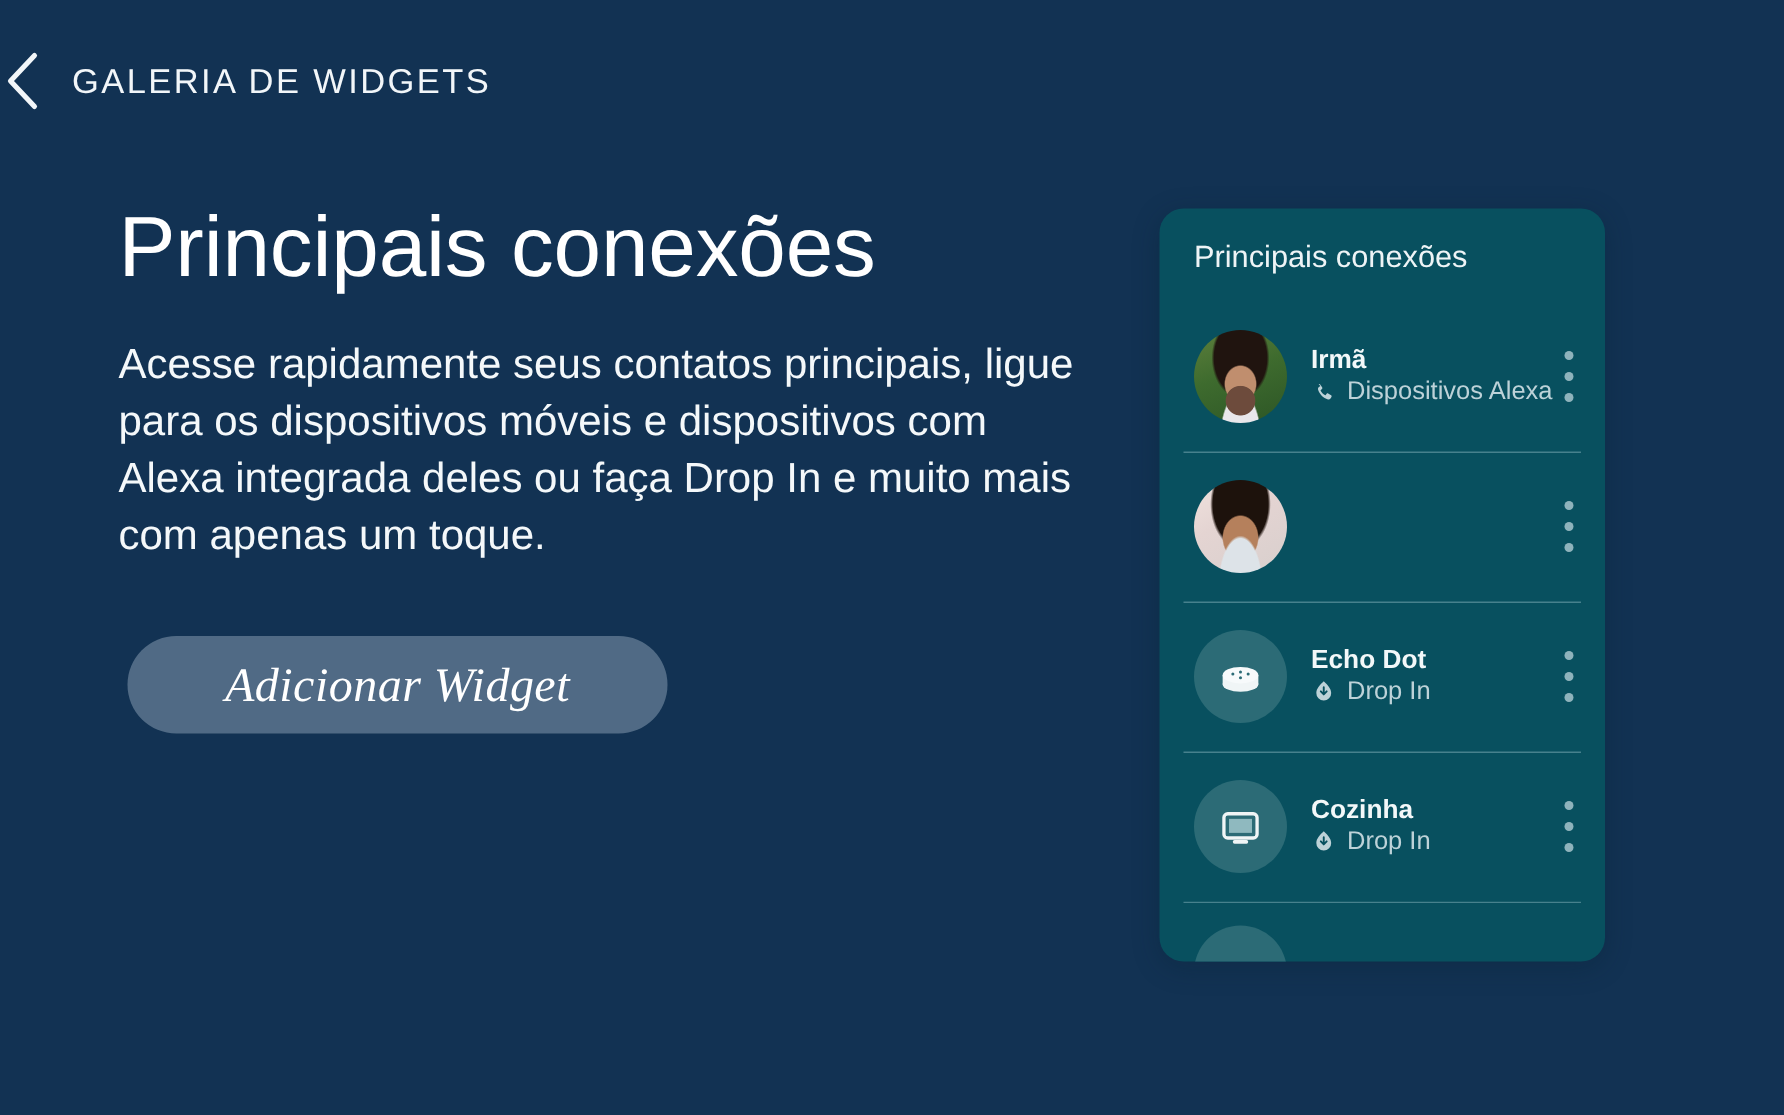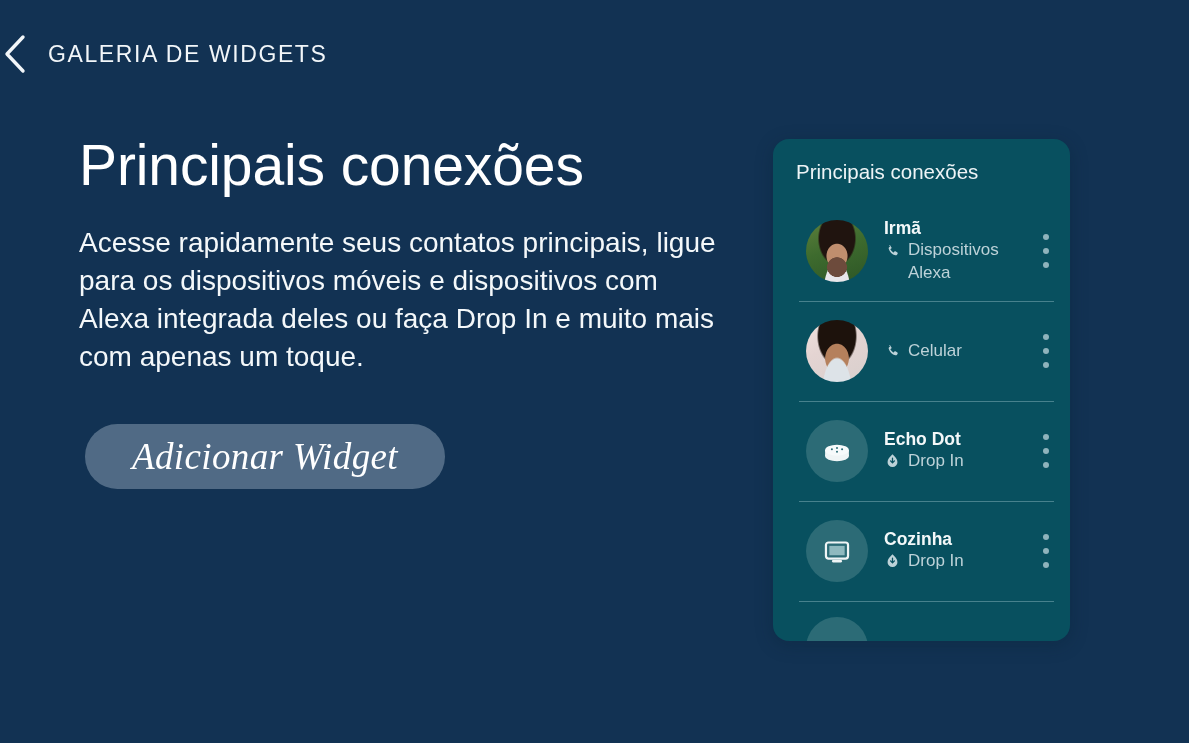--- a/index.html
+++ b/index.html
@@ -96,21 +96,21 @@
     display: flex;
     align-items: center;
     justify-content: center;
     cursor: pointer;
     padding: 0;
   }
   .add-widget-btn span {
     color: #ffffff;
     font-family: "Liberation Serif", serif;
     font-style: italic;
-    font-size: 37px;
+    font-size: 32px;
     font-weight: 400;
     letter-spacing: 0.01em;
   }
 
   
   .widget-card {
     position: absolute;
     left: 773px;
     top: 139px;
     width: 297px;
@@ -123,21 +123,21 @@
   .widget-title {
     color: #eef4f6;
     font-size: 20.5px;
     font-weight: 400;
     padding: 21px 0 0 23px;
     margin: 0;
     line-height: 1.2;
   }
   .widget-list {
     margin: 0;
-    padding: 0 0 0 10px;
+    padding: 0 0 0 0;
     list-style: none;
     position: relative;
     top: 16px;
   }
   .widget-row {
     position: relative;
     display: flex;
     align-items: center;
     height: 100px;
     padding: 0 14px 0 23px;
@@ -294,28 +294,20 @@
         <div class="kebab">
             <i></i>
             <i></i>
             <i></i>
           </div>
       </li>
 
       <li class="widget-row">
         <div class="avatar photo-david"></div>
         <div class="row-text">
-          <div class="row-sub">
-            <span class="sub-icon">
-              <svg width="15" height="15" viewBox="0 0 24 24" aria-hidden="true">
-                <path d="M6.6 3.5c.6-.4 1.4-.2 1.8.4l2 3.1c.3.5.2 1.2-.3 1.6l-1.2 1c-.3.2-.4.6-.2.9 1 1.9 2.6 3.5 4.5 4.5.3.2.7.1.9-.2l1-1.2c.4-.5 1.1-.6 1.6-.3l3.1 2c.6.4.8 1.2.4 1.8l-1 1.5c-.6.9-1.7 1.3-2.7 1-5-1.4-9.2-5.6-10.6-10.6-.3-1 .1-2.1 1-2.7l1.5-1z" fill="#bdd2d8"></path>
-              </svg>
-            </span>
-            <span class="sub-label">Celular</span>
-          </div>
         </div>
         <div class="kebab">
             <i></i>
             <i></i>
             <i></i>
           </div>
       </li>
 
       <li class="widget-row">
         <div class="avatar device">

